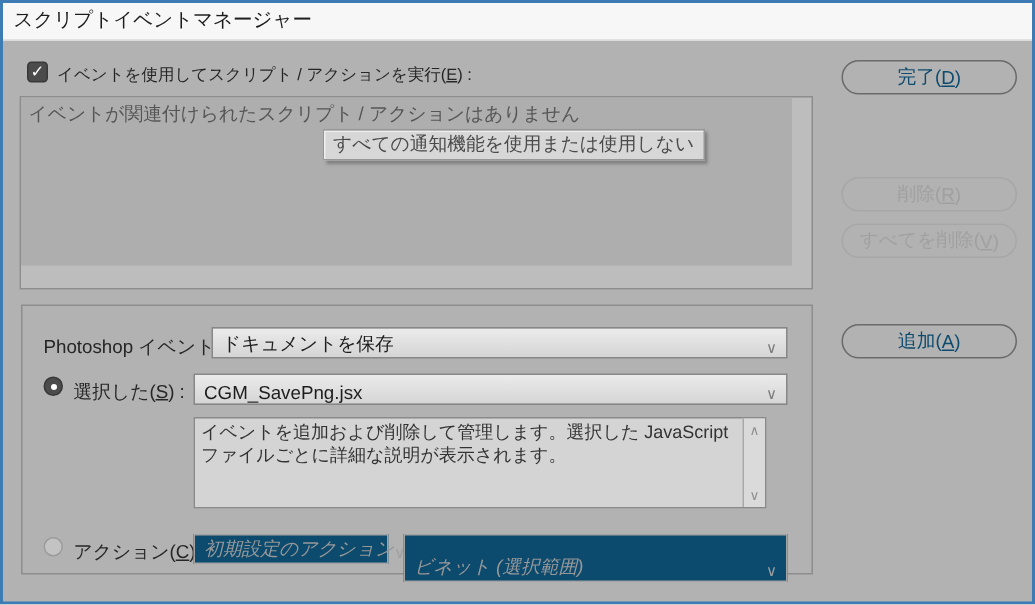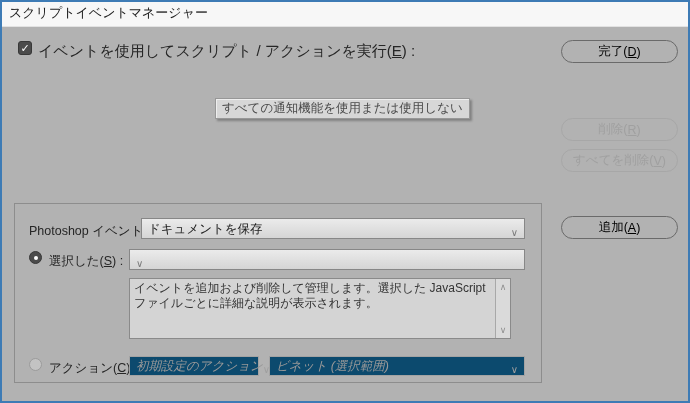--- a/index.html
+++ b/index.html
@@ -22,21 +22,21 @@
   .titlebar-text { font-size:13px; color:#1c1c1c; }
 
   
   .checkbox {
     position:absolute; left:18px; top:41px; width:14px; height:14px;
     background:#4b4b4b; border:1px solid #383838; border-radius:3px;
     color:#ffffff; font-size:11px; line-height:12px; text-align:center;
     cursor:default;
   }
   .enable-label {
-    position:absolute; left:38px; top:42px; font-size:15px; color:#262626;
+    position:absolute; left:38px; top:42px; font-size:11px; color:#262626;
     white-space:pre;
   }
   .u { text-decoration:underline; text-underline-offset:1px; }
 
   
   .listbox-outer {
     position:absolute; left:13px; top:64px; width:529px; height:129px;
     background:#bdbdbd; border:1px solid #8d8d8d;
   }
   .listbox-inner {
@@ -46,28 +46,28 @@
   .list-empty {
     padding:3px 5px; font-size:12.5px; color:#565656; white-space:pre;
   }
 
   
   .tooltip {
     position:absolute; left:215px; top:86px; height:21px; z-index:55;
     background:#d7d7d7; border:1px solid #979797;
     box-shadow: inset 1px 1px 0 #eeeeee, 2px 2px 2px rgba(40,40,40,0.35);
     display:flex; align-items:center; padding:0 6px;
-    font-size:12.5px; color:#4a4a4a; white-space:pre;margin-top:12px;
+    font-size:12.5px; color:#4a4a4a; white-space:pre;
   }
 
   
   .btn {
     position:absolute; left:561px; width:117px; height:23px;
     border:1px solid #6a6a6a; border-radius:12px; background:transparent;
-    font-family:inherit; font-size:12.5px; color:#000000;
+    font-family:inherit; font-size:12.5px; color:#0c4a6e;
     display:flex; align-items:center; justify-content:center; white-space:pre;
     cursor:default;
   }
   .btn.disabled { border-color:#a7a7a7; color:#a0a0a0; }
   .btn-done { top:40px; }
   .btn-remove { top:118px; }
   .btn-remove-all { top:149px; }
   .btn-add { top:216px; }
 
   
@@ -128,20 +128,25 @@
 
   <div class="titlebar">
     <span class="titlebar-text">スクリプトイベントマネージャー</span>
   </div>
 
   <span class="checkbox">
     <span>✓</span>
   </span>
   <span class="enable-label"><span>イベントを使用してスクリプト / アクションを実行(</span><span class="u">E</span><span>) :</span></span>
 
+  <div class="listbox-outer">
+    <div class="listbox-inner">
+      <div class="list-empty">イベントが関連付けられたスクリプト / アクションはありません</div>
+    </div>
+  </div>
 
   <div class="tooltip">
     <span>すべての通知機能を使用または使用しない</span>
   </div>
 
   <button class="btn btn-done"><span>完了(</span><span class="u">D</span><span>)</span></button>
   <button class="btn btn-remove disabled"><span>削除(</span><span class="u">R</span><span>)</span></button>
   <button class="btn btn-remove-all disabled"><span>すべてを削除(</span><span class="u">V</span><span>)</span></button>
   <button class="btn btn-add"><span>追加(</span><span class="u">A</span><span>)</span></button>
 
@@ -149,38 +154,39 @@
 
     <span class="form-label" style="left:14px; top:19px;">Photoshop イベント :</span>
     <div class="select" style="left:126px; top:14px; width:384px;">
       <span>ドキュメントを保存</span>
       <span class="chev">∨</span>
     </div>
 
     <span class="radio selected" style="left:14px; top:47px;"></span>
     <span class="form-label" style="left:34px; top:49px;"><span>選択した(</span><span class="u">S</span><span>) :</span></span>
     <div class="select" style="left:114px; top:45px; width:396px;">
+      <span>CGM_SavePng.jsx</span>
       <span class="chev">∨</span>
     </div>
 
     <div class="desc-box">
       <div class="desc-text">イベントを追加および削除して管理します。選択した JavaScript ファイルごとに詳細な説明が表示されます。</div>
       <div class="desc-scrollbar">
         <span class="scroll-arrow scroll-up">∧</span>
         <span class="scroll-arrow scroll-down">∨</span>
       </div>
     </div>
 
     <span class="radio unselected" style="left:14px; top:154px;"></span>
     <span class="form-label" style="left:34px; top:156px;"><span>アクション(</span><span class="u">C</span><span>):</span></span>
     <div class="select disabled" style="left:114px; top:152px; width:130px; height:20px;">
       <span>初期設定のアクション</span>
       <span class="chev">∨</span>
     </div>
-    <div class="select disabled" style="left:254px; top:152px; width:256px; height:20px;">
+    <div class="select disabled" style="left:254px; top:152px; width:256px; height:32px;">
       <span>ビネット (選択範囲)</span>
       <span class="chev">∨</span>
     </div>
 
   </div>
 
   <div class="window-frame"></div>
 </div>
 
 </body></html>

